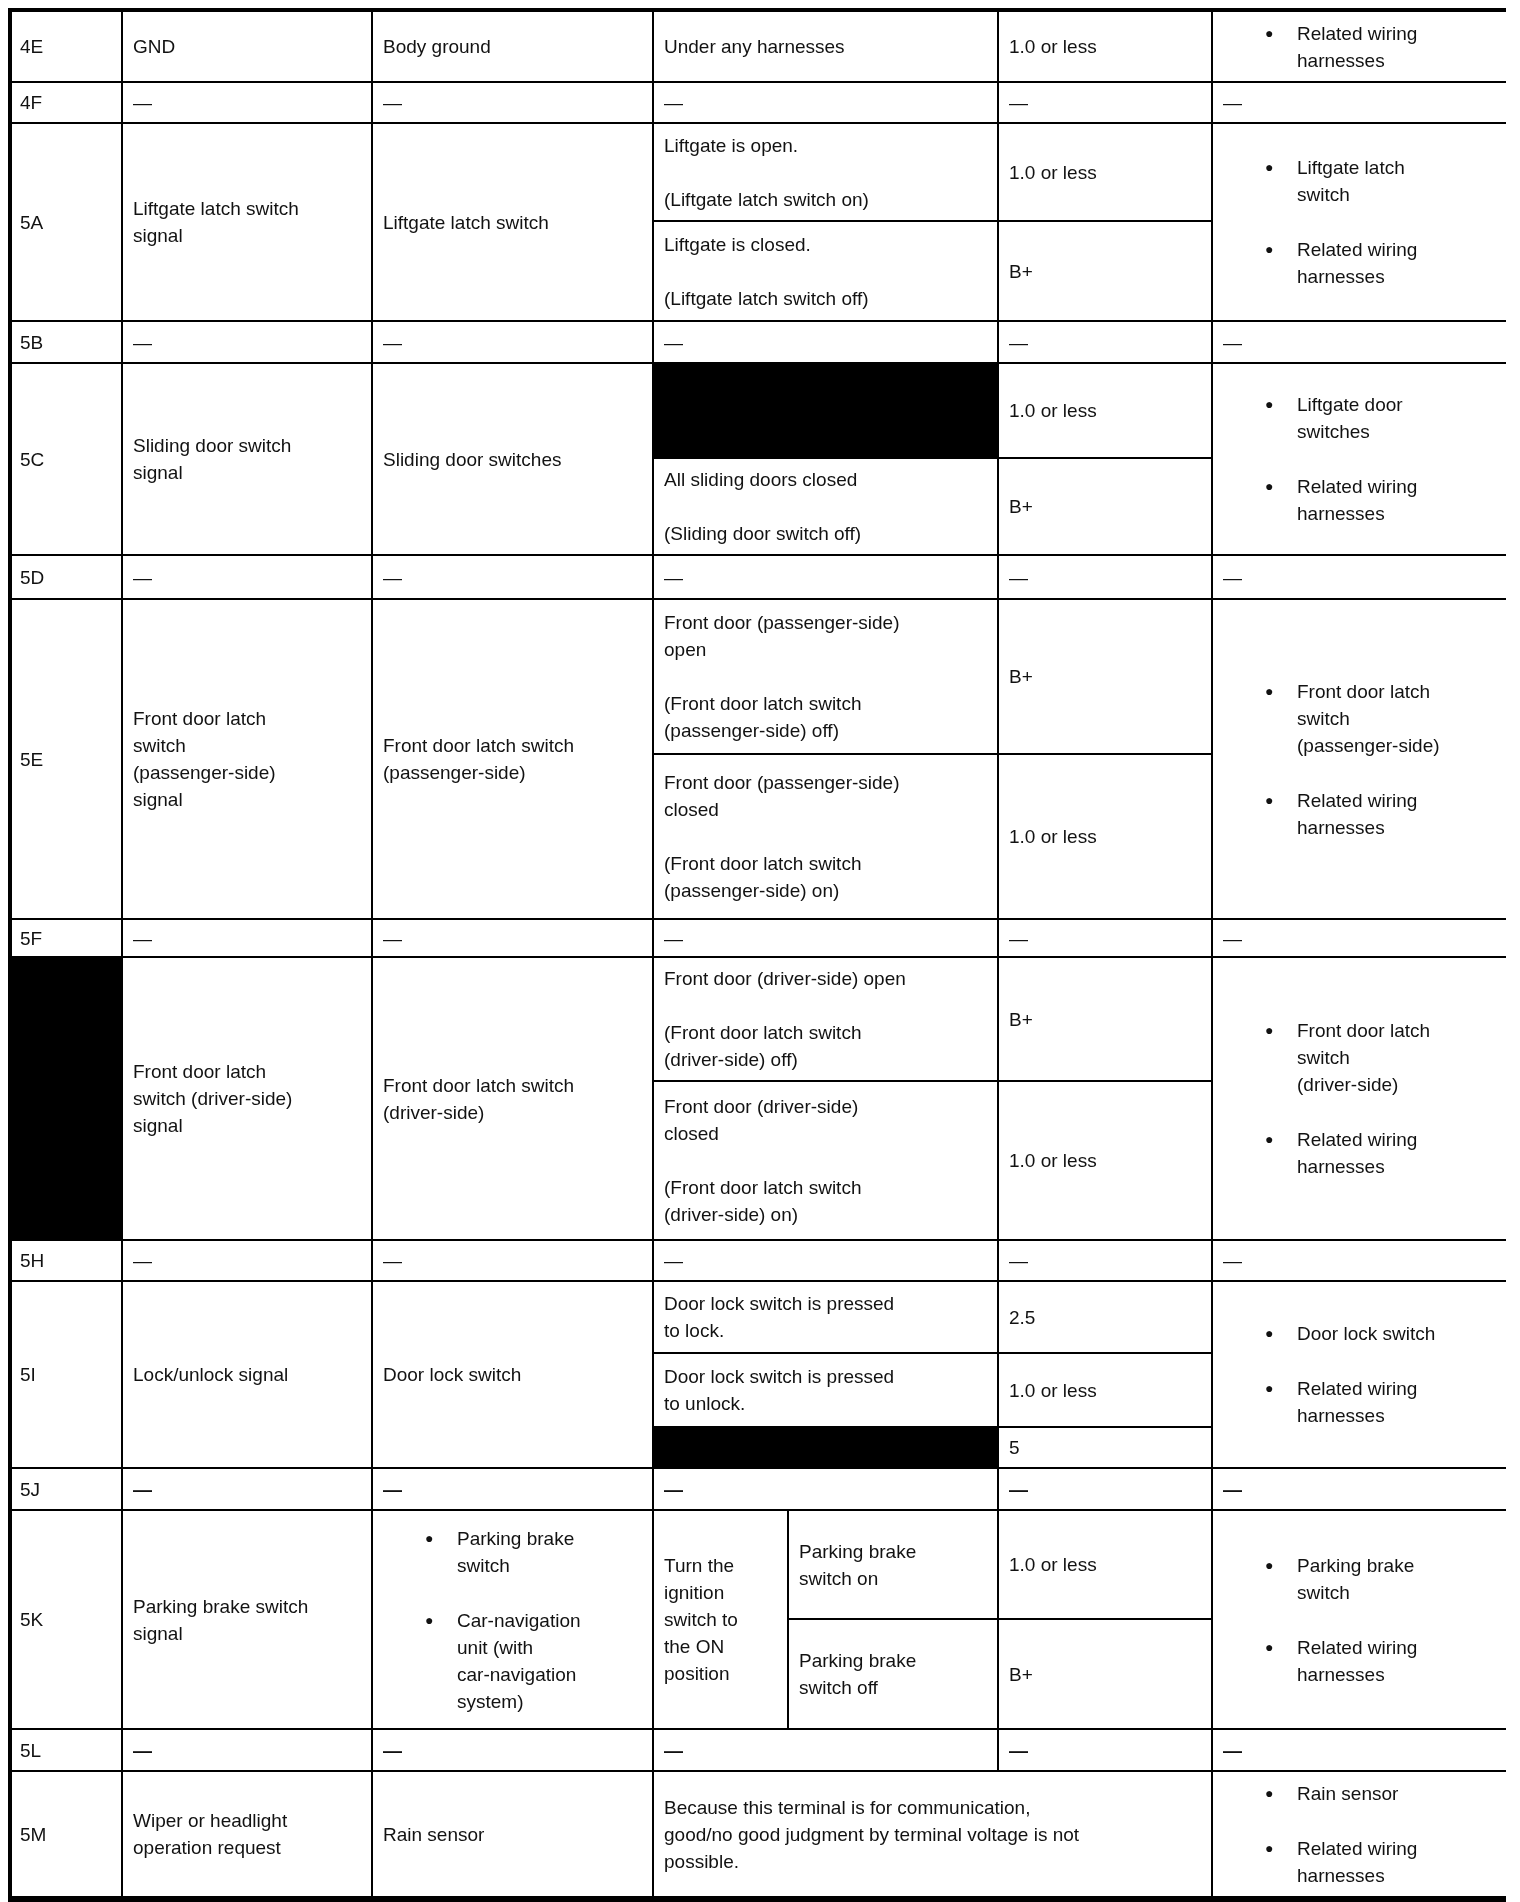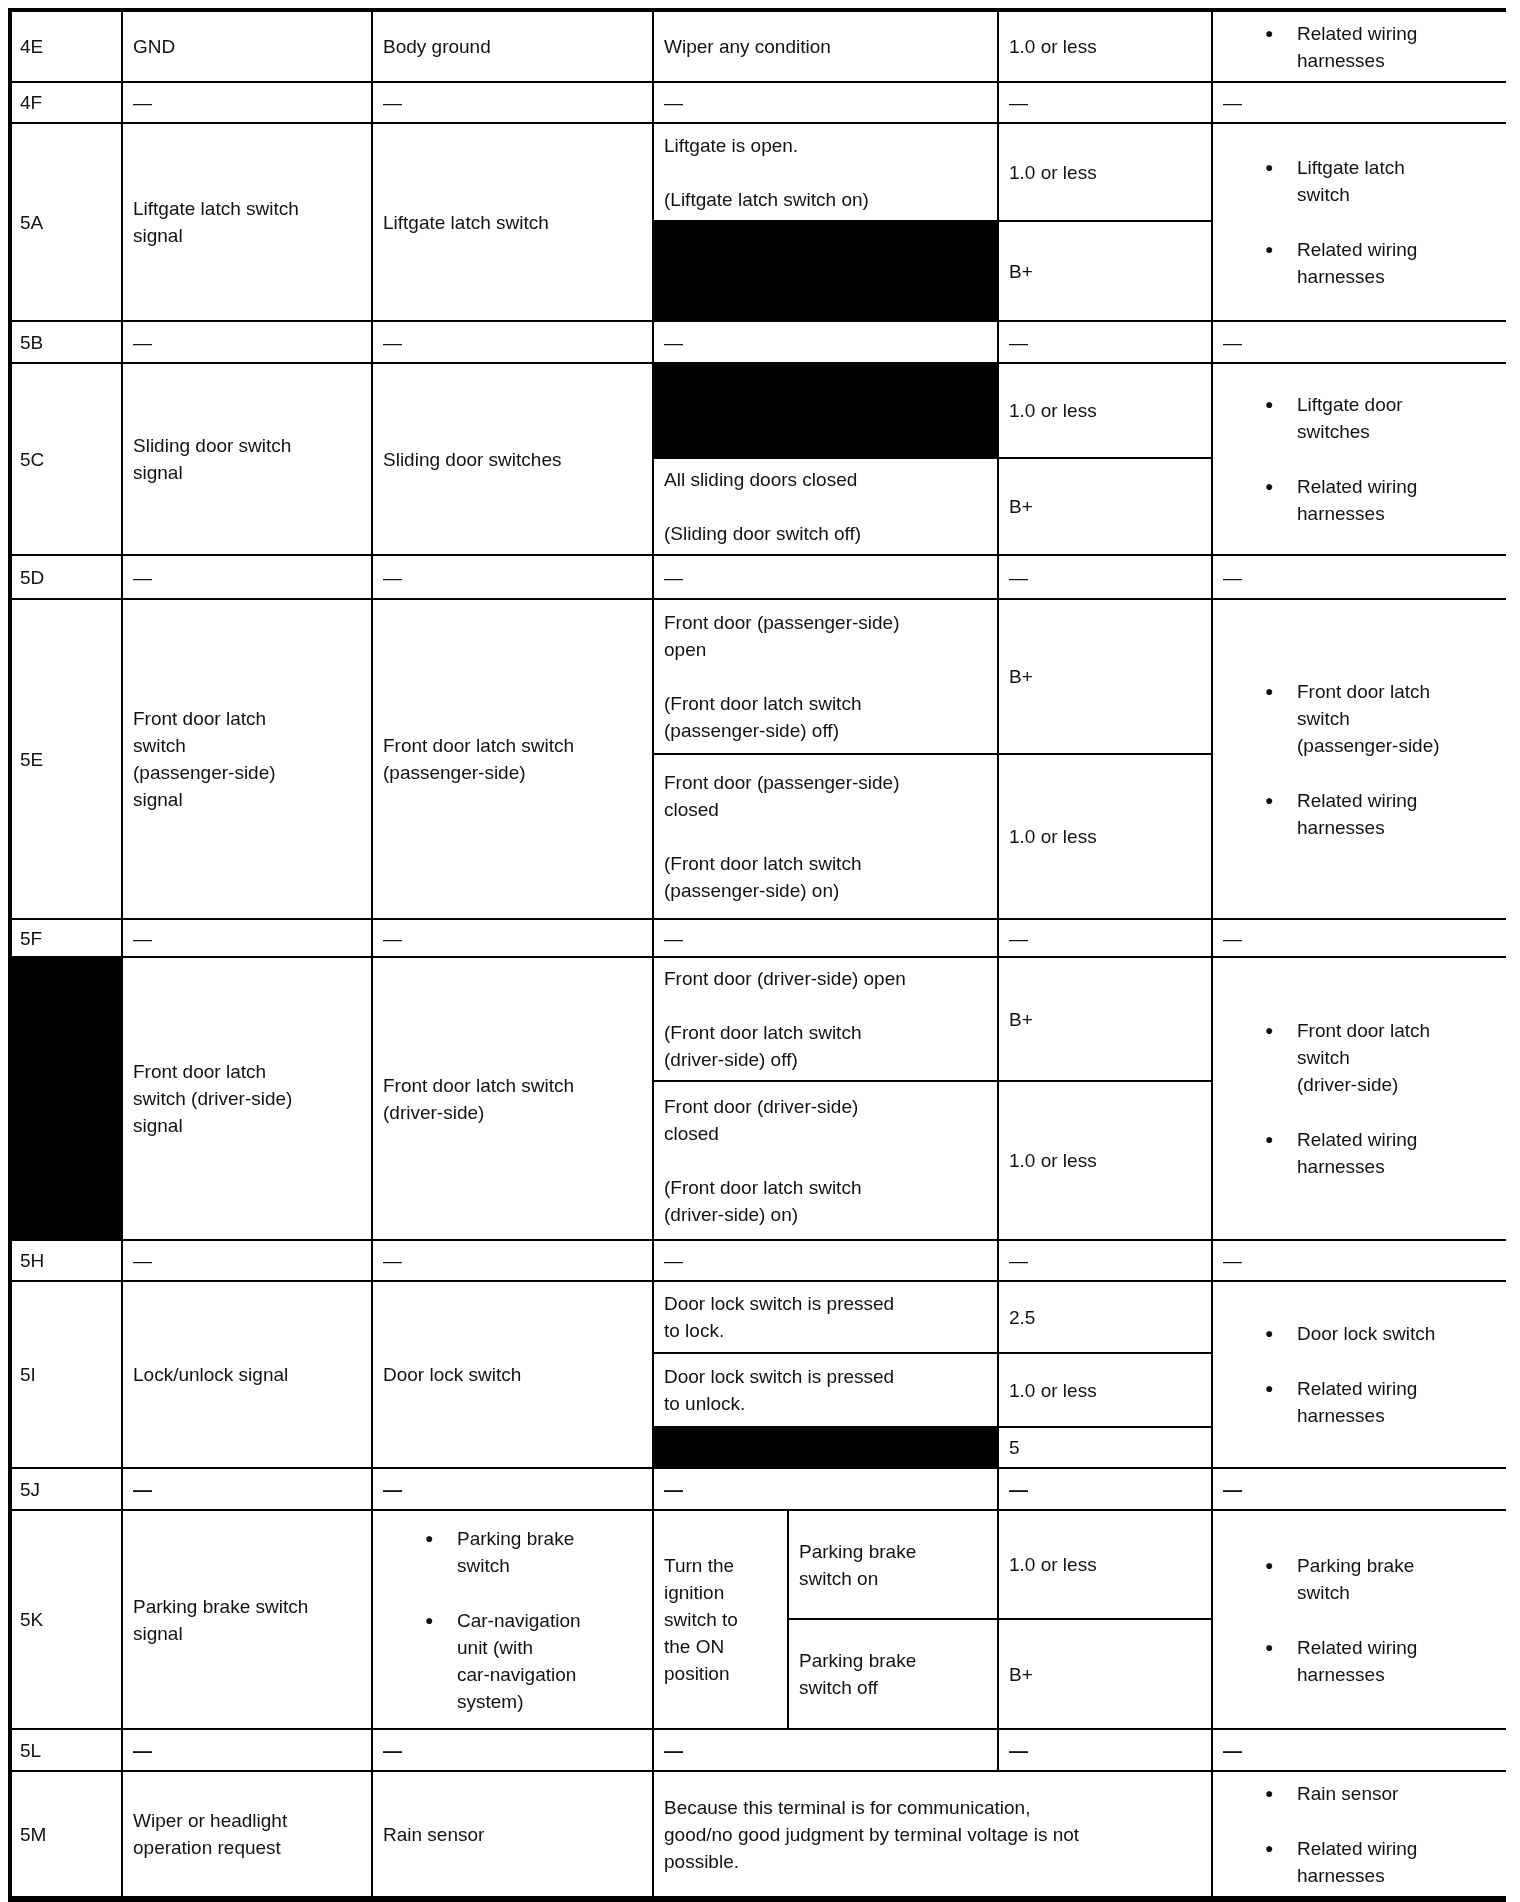--- a/index.html
+++ b/index.html
@@ -38,21 +38,21 @@
 </style>
 </head>
 <body>
 
 <div class="page">
 <div class="tbl">
 
   <div class="c term" style="grid-area:1/1/2/2">4E</div>
   <div class="c" style="grid-area:1/2/2/3">GND</div>
   <div class="c" style="grid-area:1/3/2/4">Body ground</div>
-  <div class="c" style="grid-area:1/4/2/6">Wiper any condition</div>
+  <div class="c" style="grid-area:1/4/2/6">Under any harnesses</div>
   <div class="c" style="grid-area:1/6/2/7">1.0 or less</div>
   <div class="c list" style="grid-area:1/7/2/8">
     <div class="li">
       <span class="blt">●</span>
       <span class="lit">Related wiring
 harnesses</span>
     </div>
   </div>
 
   <div class="c term" style="grid-area:2/1/3/2">4F</div>
@@ -63,20 +63,23 @@
   <div class="c" style="grid-area:2/7/3/8">—</div>
 
   <div class="c term" style="grid-area:3/1/5/2">5A</div>
   <div class="c" style="grid-area:3/2/5/3">Liftgate latch switch
 signal</div>
   <div class="c" style="grid-area:3/3/5/4">Liftgate latch switch</div>
   <div class="c" style="grid-area:3/4/4/6">Liftgate is open.
 
 (Liftgate latch switch on)</div>
   <div class="c" style="grid-area:3/6/4/7">1.0 or less</div>
+  <div class="c" style="grid-area:4/4/5/6">Liftgate is closed.
+
+(Liftgate latch switch off)</div>
   <div class="c" style="grid-area:4/6/5/7">B+</div>
   <div class="c list" style="grid-area:3/7/5/8">
     <div class="li">
       <span class="blt">●</span>
       <span class="lit">Liftgate latch
 switch</span>
     </div>
     <div class="li">
       <span class="blt">●</span>
       <span class="lit">Related wiring

